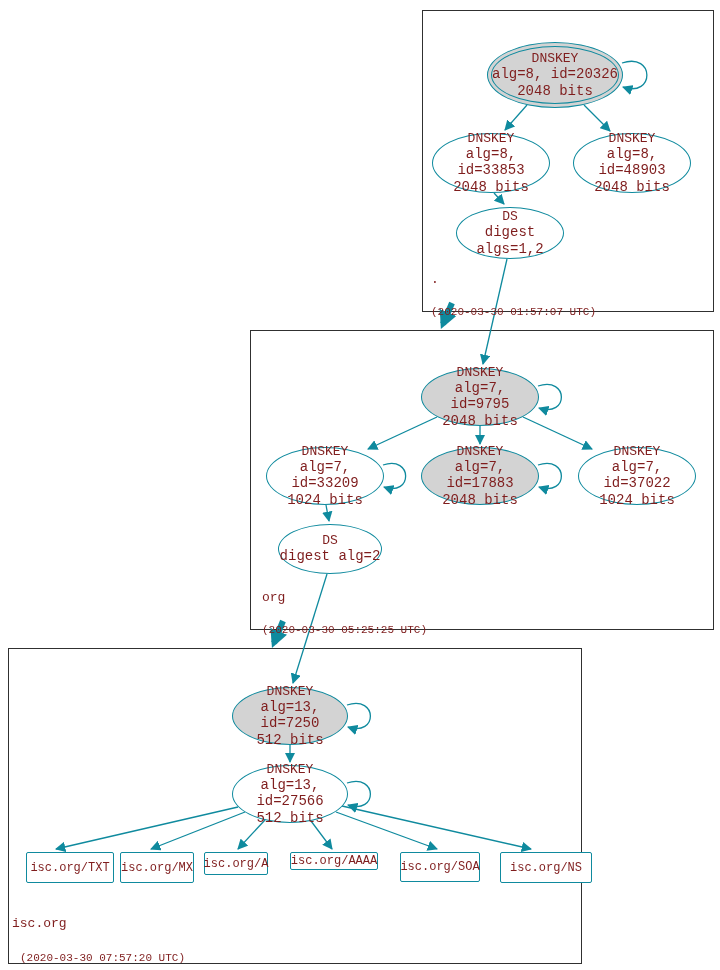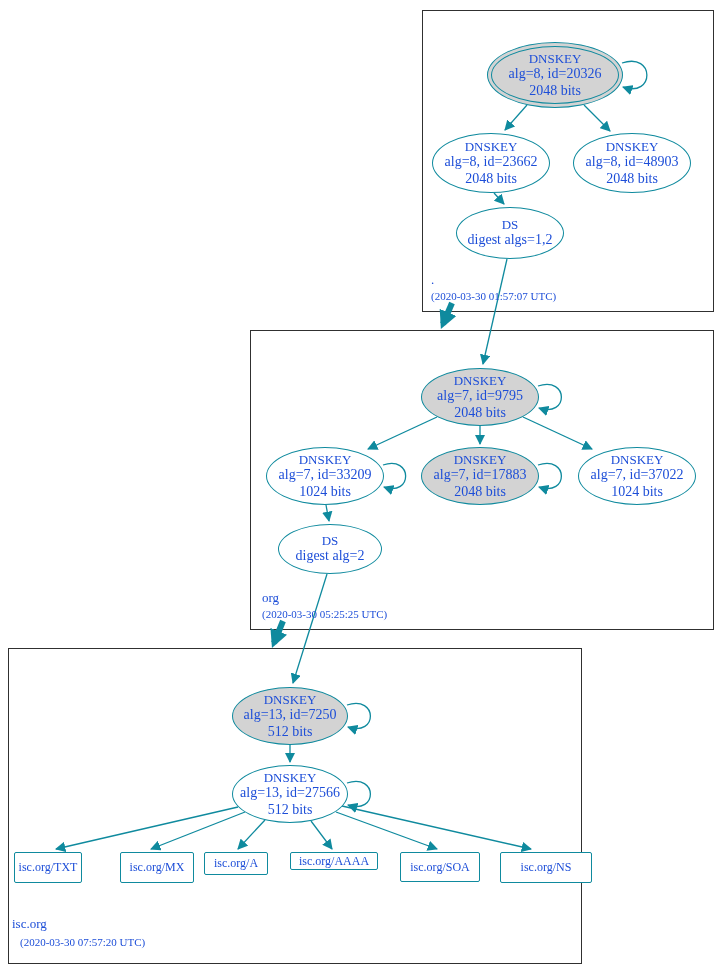--- a/index.html
+++ b/index.html
@@ -3,21 +3,21 @@
 <meta charset="utf-8">
 <style>
   :root{
     --teal:#0f8a9e;
     --gray:#d3d3d3;
     --border:#303030;
   }
   html,body{margin:0;padding:0;background:#fff;}
   .canvas{
     position:relative;width:720px;height:970px;background:#fff;
-    font-family:Liberation Serif, serif;color:#1d4ed8;overflow:hidden;
+    font-family:Liberation Mono, monospace;color:#7f1d1d;overflow:hidden;
   }
   .zone{position:absolute;border:1px solid var(--border);}
   svg.edges{position:absolute;left:0;top:0;width:720px;height:970px;}
   .edge{fill:none;stroke:var(--teal);stroke-width:1.3;marker-end:url(#ah);}
   .thick{fill:none;stroke:var(--teal);stroke-width:6;marker-end:url(#ahb);}
   marker path{fill:var(--teal);}
   .node{
     position:absolute;display:flex;flex-direction:column;align-items:center;justify-content:center;
     text-align:center;border:1.3px solid var(--teal);border-radius:50%;background:#fff;line-height:1.18;
     box-sizing:border-box;
@@ -26,21 +26,21 @@
   .node.double::before{
     content:"";position:absolute;inset:3px;border:1.2px solid var(--teal);border-radius:50%;
   }
   .node .t{font-size:13px;position:relative;}
   .node .s{font-size:14px;position:relative;}
   .rrset{
     position:absolute;display:flex;align-items:center;justify-content:center;
     border:1.3px solid var(--teal);border-radius:2px;background:#fff;font-size:12px;box-sizing:border-box;
   }
   .zone-name{position:absolute;font-size:13px;}
-  .zone-ts{position:absolute;font-size:11px;}
+  .zone-ts{position:absolute;font-size:11px;margin-top:16px;}
 </style>
 </head>
 <body>
 
 <div class="canvas">
 
   <div class="zone" style="left:422px;top:10px;width:290px;height:300px"></div>
   <div class="zone" style="left:250px;top:330px;width:462px;height:298px"></div>
   <div class="zone" style="left:8px;top:648px;width:572px;height:314px"></div>
 
@@ -82,21 +82,21 @@
     <line class="edge" x1="342" y1="806" x2="531" y2="849"></line>
   </svg>
 
   <div class="node gray double" style="left:487px;top:42px;width:136px;height:66px">
     <div class="t">DNSKEY</div>
     <div class="s">alg=8, id=20326</div>
     <div class="s">2048 bits</div>
   </div>
   <div class="node" style="left:432px;top:133px;width:118px;height:60px">
     <div class="t">DNSKEY</div>
-    <div class="s">alg=8, id=23662</div>
+    <div class="s">alg=8, id=33853</div>
     <div class="s">2048 bits</div>
   </div>
   <div class="node" style="left:573px;top:133px;width:118px;height:60px">
     <div class="t">DNSKEY</div>
     <div class="s">alg=8, id=48903</div>
     <div class="s">2048 bits</div>
   </div>
   <div class="node" style="left:456px;top:207px;width:108px;height:52px">
     <div class="t">DS</div>
     <div class="s">digest algs=1,2</div>
@@ -135,21 +135,21 @@
     <div class="t">DNSKEY</div>
     <div class="s">alg=13, id=7250</div>
     <div class="s">512 bits</div>
   </div>
   <div class="node" style="left:232px;top:765px;width:116px;height:58px">
     <div class="t">DNSKEY</div>
     <div class="s">alg=13, id=27566</div>
     <div class="s">512 bits</div>
   </div>
 
-  <div class="rrset" style="left:14px;top:852px;width:68px;height:31px">
+  <div class="rrset" style="left:26px;top:852px;width:88px;height:31px">
     <span>isc.org/TXT</span>
   </div>
   <div class="rrset" style="left:120px;top:852px;width:74px;height:31px">
     <span>isc.org/MX</span>
   </div>
   <div class="rrset" style="left:204px;top:852px;width:64px;height:23px">
     <span>isc.org/A</span>
   </div>
   <div class="rrset" style="left:290px;top:852px;width:88px;height:18px">
     <span>isc.org/AAAA</span>

